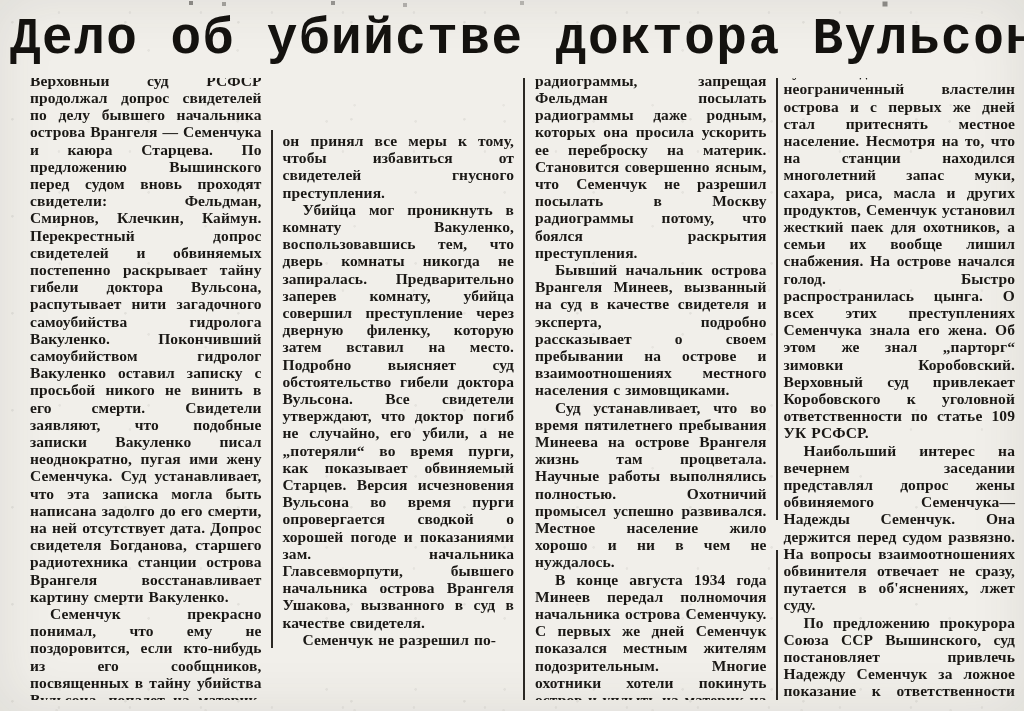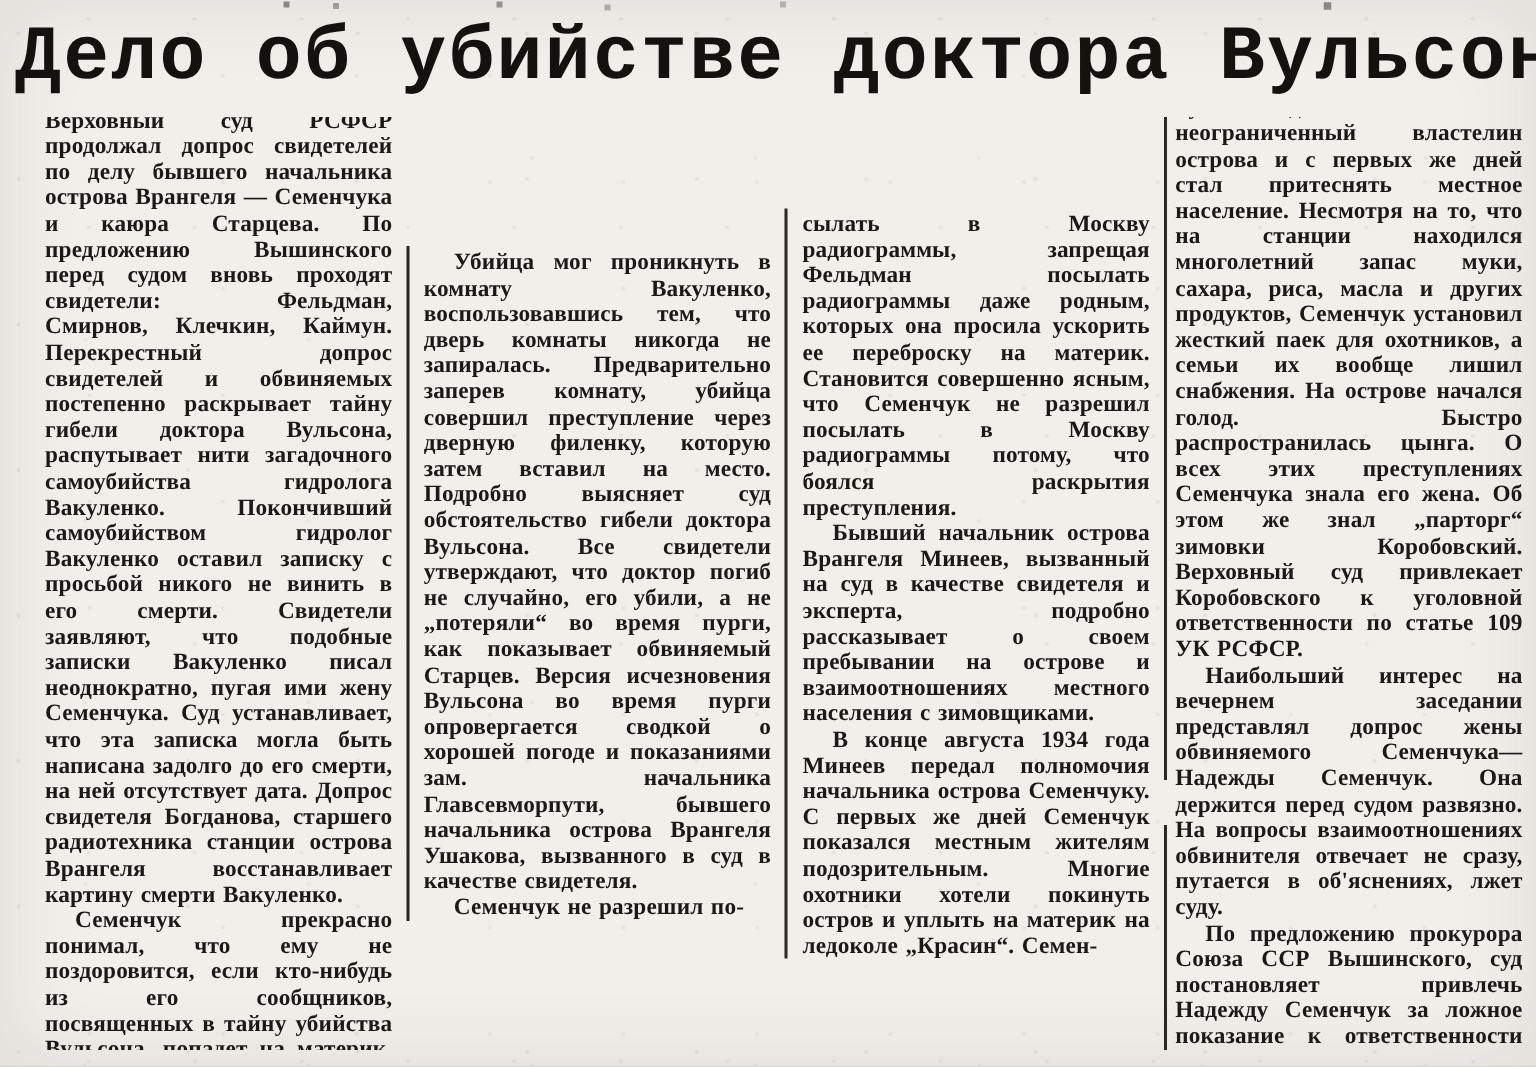--- a/index.html
+++ b/index.html
@@ -83,26 +83,28 @@
 
 <div class="page">
   <h1 class="headline">Дело об убийстве доктора Вульсона</h1>
 
   <div class="columns">
     <div class="column">
         <p class="para indent">Девятнадцатого мая Верховный суд РСФСР продолжал допрос свидетелей по делу бывшего начальника острова Врангеля — Семенчука и каюра Старцева. По предложению Вышинского перед судом вновь проходят свидетели: Фельдман, Смирнов, Клечкин, Каймун. Перекрестный допрос свидетелей и обвиняемых постепенно раскрывает тайну гибели доктора Вульсона, распутывает нити загадочного самоубийства гидролога Вакуленко. Покончивший самоубийством гидролог Вакуленко оставил записку с просьбой никого не винить в его смерти. Свидетели заявляют, что подобные записки Вакуленко писал неоднократно, пугая ими жену Семенчука. Суд устанавливает, что эта записка могла быть написана задолго до его смерти, на ней отсутствует дата. Допрос свидетеля Богданова, старшего радиотехника станции острова Врангеля восстанавливает картину смерти Вакуленко.</p>
         <p class="para indent">Семенчук прекрасно понимал, что ему не поздоровится, если кто-нибудь из его сообщников, посвященных в тайну убийства Вульсона, попадет на материк. Поэтому</p>
       </div>
     <div class="column">
+        <p class="para">он принял все меры к тому, чтобы избавиться от свидетелей гнусного преступления.</p>
         <p class="para indent">Убийца мог проникнуть в комнату Вакуленко, воспользовавшись тем, что дверь комнаты никогда не запиралась. Предварительно заперев комнату, убийца совершил преступление через дверную филенку, которую затем вставил на место. Подробно выясняет суд обстоятельство гибели доктора Вульсона. Все свидетели утверждают, что доктор погиб не случайно, его убили, а не „потеряли“ во время пурги, как показывает обвиняемый Старцев. Версия исчезновения Вульсона во время пурги опровергается сводкой о хорошей погоде и показаниями зам. начальника Главсевморпути, бывшего начальника острова Врангеля Ушакова, вызванного в суд в качестве свидетеля.</p>
         <p class="para indent">Семенчук не разрешил по-</p>
       </div>
     <div class="column">
         <p class="para">сылать в Москву радиограммы, запрещая Фельдман посылать радиограммы даже родным, которых она просила ускорить ее переброску на материк. Становится совершенно ясным, что Семенчук не разрешил посылать в Москву радиограммы потому, что боялся раскрытия преступления.</p>
         <p class="para indent">Бывший начальник острова Врангеля Минеев, вызванный на суд в качестве свидетеля и эксперта, подробно рассказывает о своем пребывании на острове и взаимоотношениях местного населения с зимовщиками.</p>
+        <p class="para indent">Суд устанавливает, что во время пятилетнего пребывания Минеева на острове Врангеля жизнь там процветала. Научные работы выполнялись полностью. Охотничий промысел успешно развивался. Местное население жило хорошо и ни в чем не нуждалось.</p>
         <p class="para indent">В конце августа 1934 года Минеев передал полномочия начальника острова Семенчуку. С первых же дней Семенчук показался местным жителям подозрительным. Многие охотники хотели покинуть остров и уплыть на материк на ледоколе „Красин“. Семен-</p>
       </div>
     <div class="column">
         <p class="para">чук действовал как неограниченный властелин острова и с первых же дней стал притеснять местное население. Несмотря на то, что на станции находился многолетний запас муки, сахара, риса, масла и других продуктов, Семенчук установил жесткий паек для охотников, а семьи их вообще лишил снабжения. На острове начался голод. Быстро распространилась цынга. О всех этих преступлениях Семенчука знала его жена. Об этом же знал „парторг“ зимовки Коробовский. Верховный суд привлекает Коробовского к уголовной ответственности по статье 109 УК РСФСР.</p>
         <p class="para indent">Наибольший интерес на вечернем заседании представлял допрос жены обвиняемого Семенчука—Надежды Семенчук. Она держится перед судом развязно. На вопросы взаимоотношениях обвинителя отвечает не сразу, путается в об'яснениях, лжет суду.</p>
         <p class="para indent">По предложению прокурора Союза ССР Вышинского, суд постановляет привлечь Надежду Семенчук за ложное показание к ответственности по статье 95 УК РСФСР.</p>
       </div>
   </div>
 </div>
 

